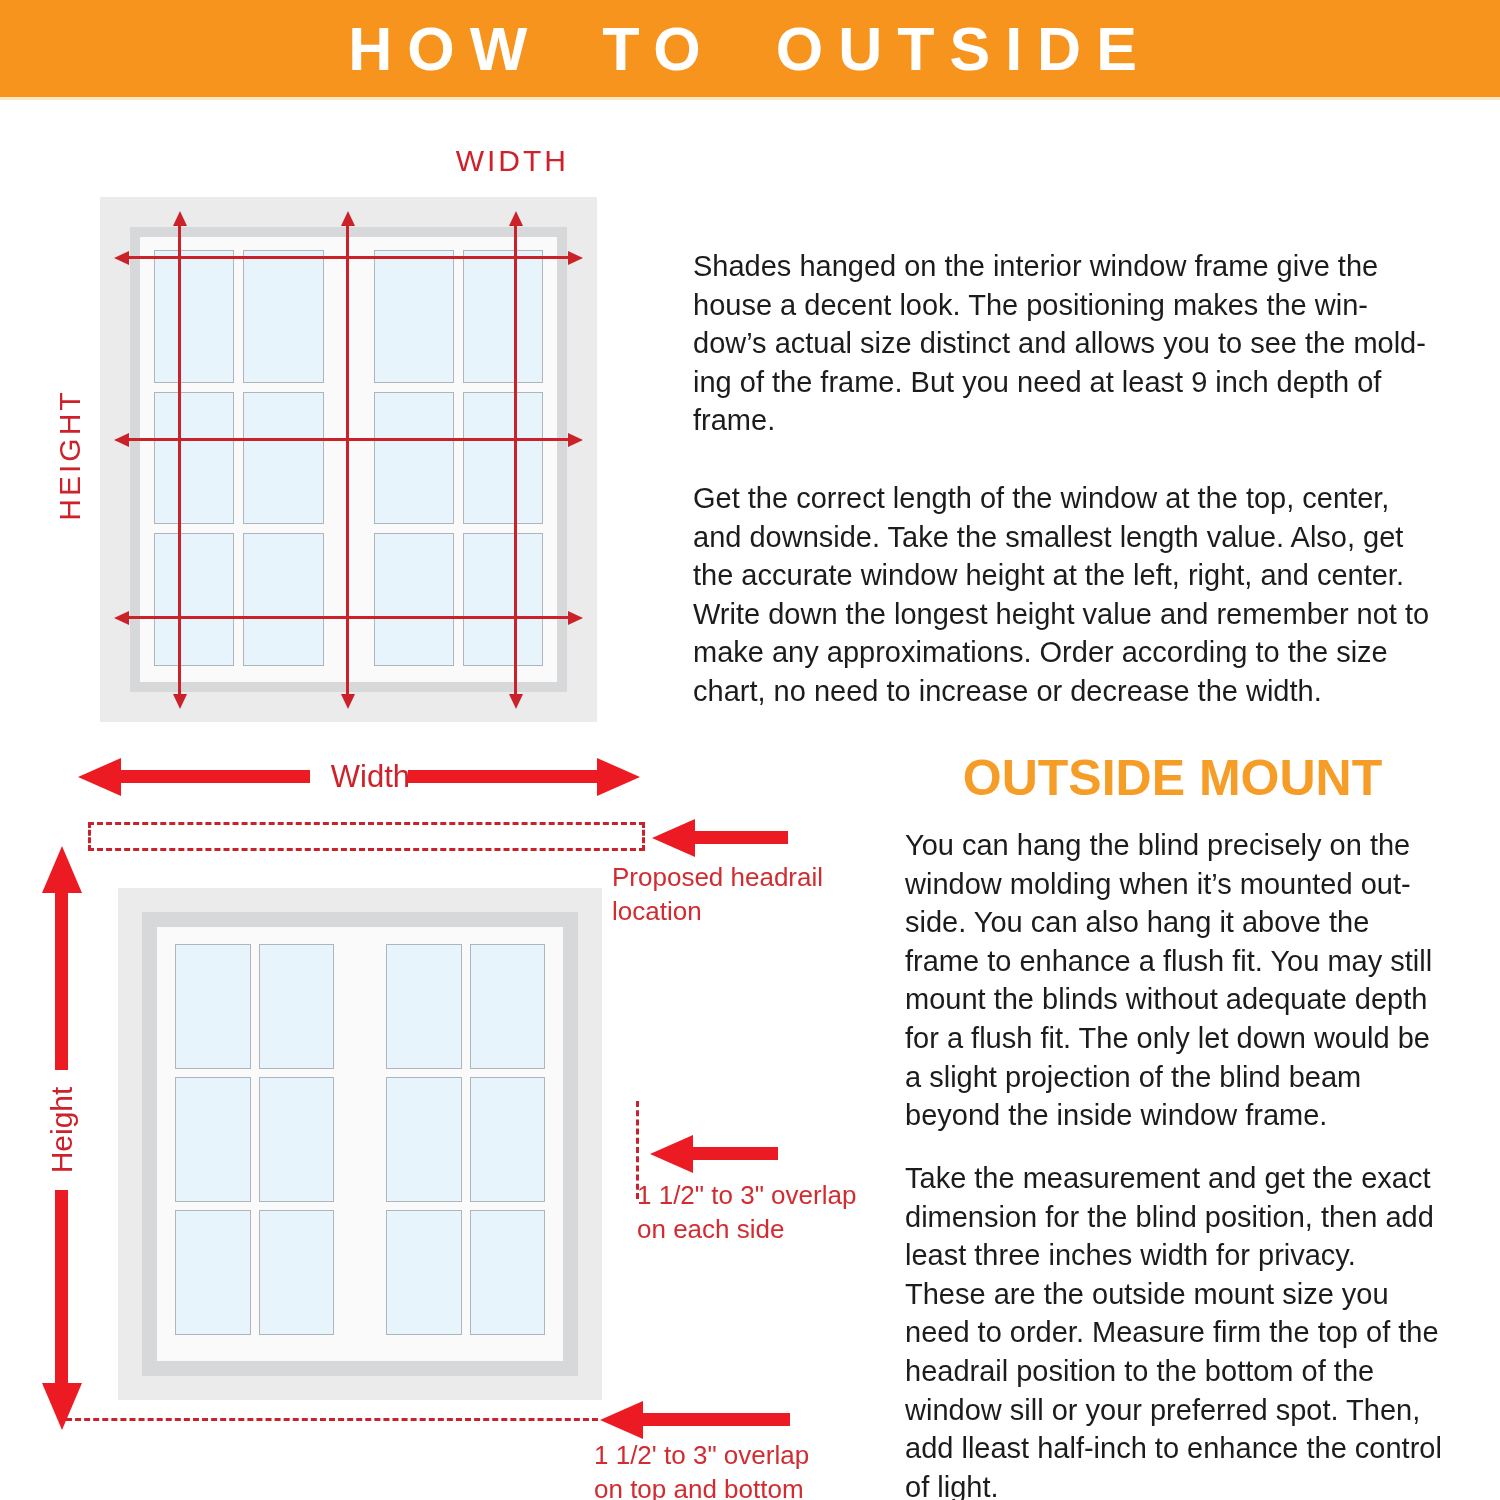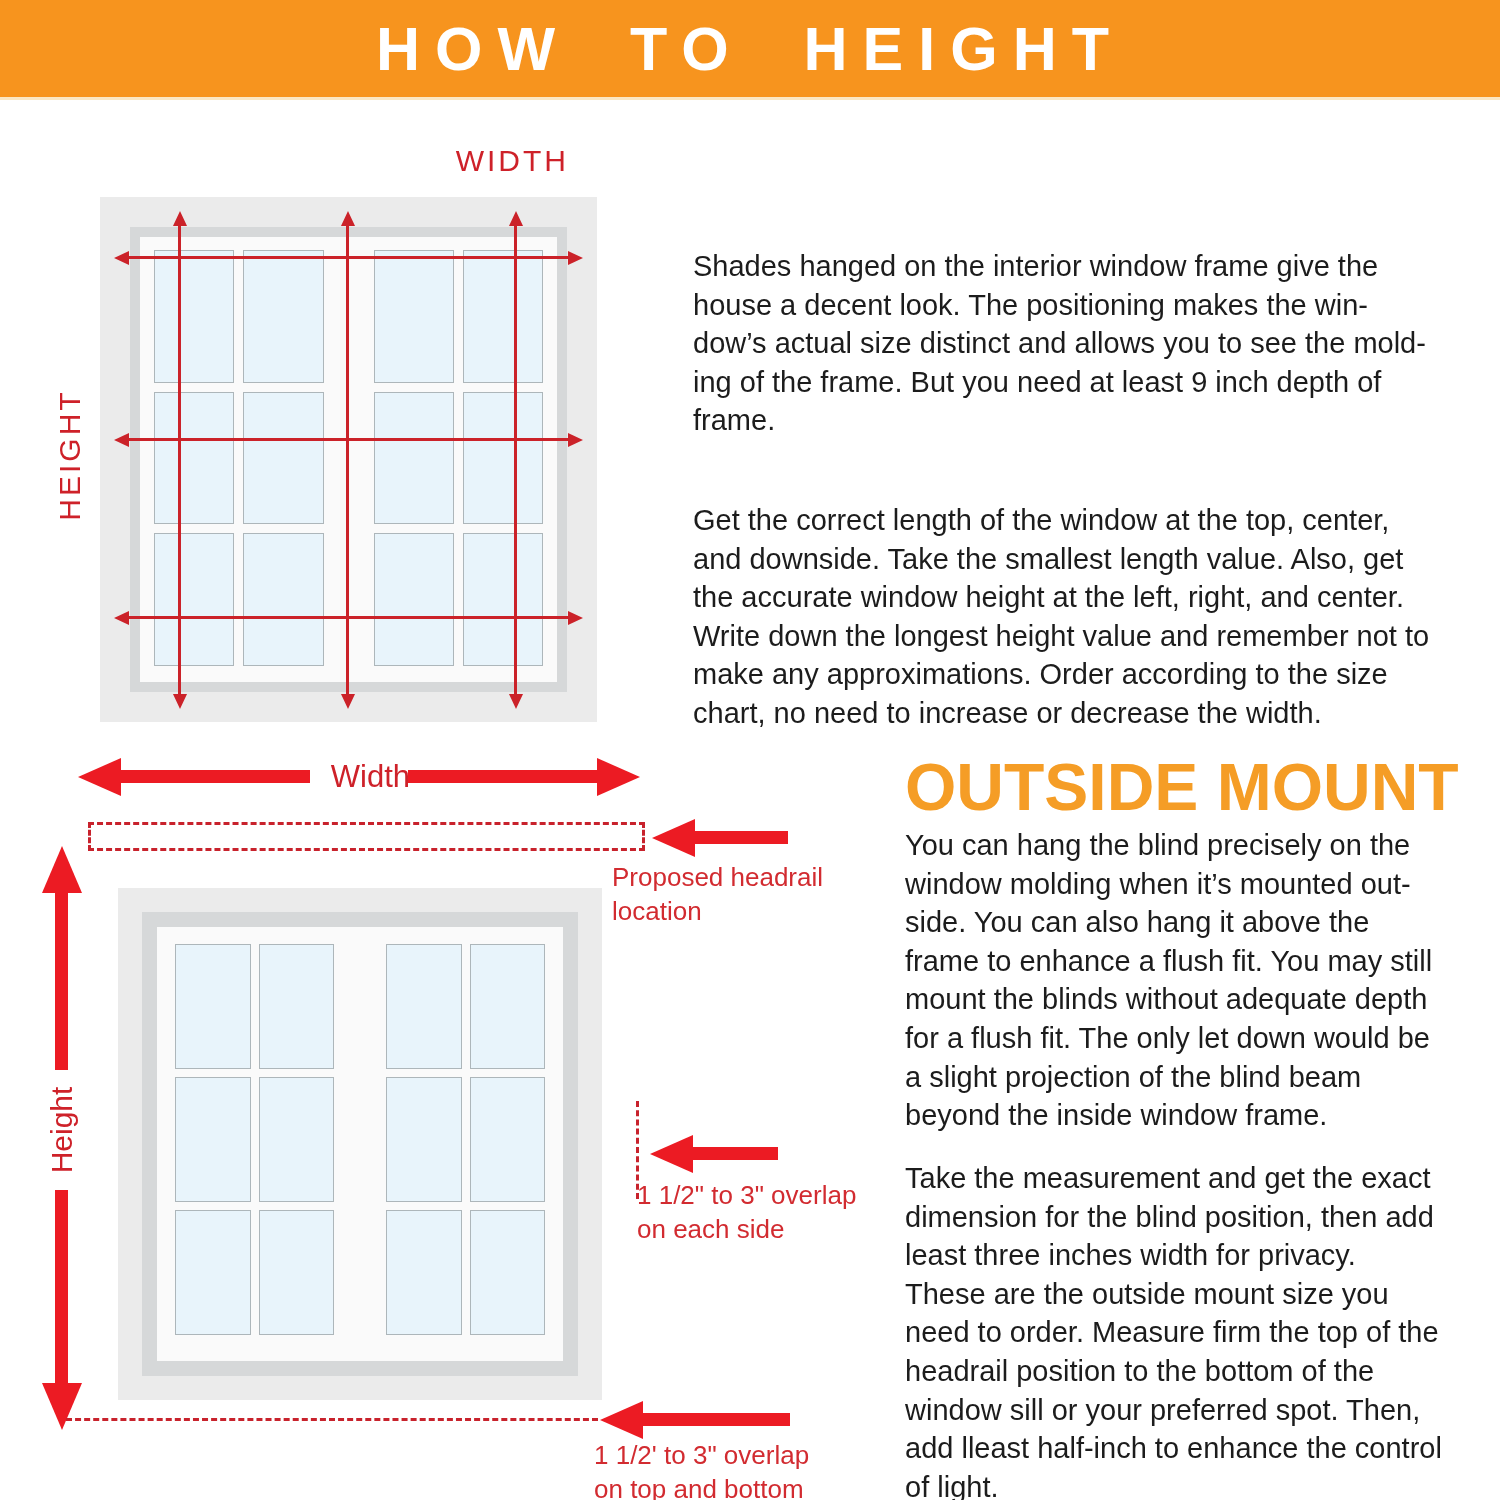--- a/index.html
+++ b/index.html
@@ -72,34 +72,34 @@
   
   .lbl{position:absolute;color:var(--red-label);font-size:30px;}
   .lbl.caps{letter-spacing:3px;}
   .lbl.center{text-align:right;}
   .rot{transform:rotate(-90deg);display:flex;align-items:center;justify-content:center;}
   .rot.on-line{background:#fff;}
   .small-red{position:absolute;color:#D22B30;font-size:26px;line-height:34px;white-space:pre-line;}
   
   .mount-heading{position:absolute;margin:0;color:var(--heading-orange);font-weight:700;text-align:center;white-space:nowrap;}
   .h-inside{left:693px;top:164px;width:775px;font-size:51px;}
-  .h-outside{left:905px;top:749px;width:535px;font-size:66px;}
+  .h-outside{left:905px;top:749px;width:535px;font-size:50px;}
   .body-p{position:absolute;margin:0;color:var(--text-dark);font-size:29px;line-height:38.6px;white-space:pre-line;}
   .p1{left:693px;top:247px;width:760px;}
-  .p2{left:693px;top:501px;width:760px;}
+  .p2{left:693px;top:479px;width:760px;}
   .p3{left:905px;top:826px;width:590px;}
   .p4{left:905px;top:1159px;width:595px;}
 </style>
 </head>
 <body>
 
 <div class="page">
 
   <header class="banner">
-    <h1>HOW TO HEIGHT</h1>
+    <h1>HOW TO OUTSIDE</h1>
   </header>
 
   <section>
     <div class="lbl caps center" style="left:128px;top:144px;width:441px;">WIDTH</div>
     <div class="lbl caps rot" style="left:-12px;top:437px;width:164px;height:36px;">HEIGHT</div>
 
     <div class="win win-top" style="left:100px;top:197px;width:497px;height:525px;">
       <div class="win-bevel">
         <div class="win-inner">
           <div class="glass">

